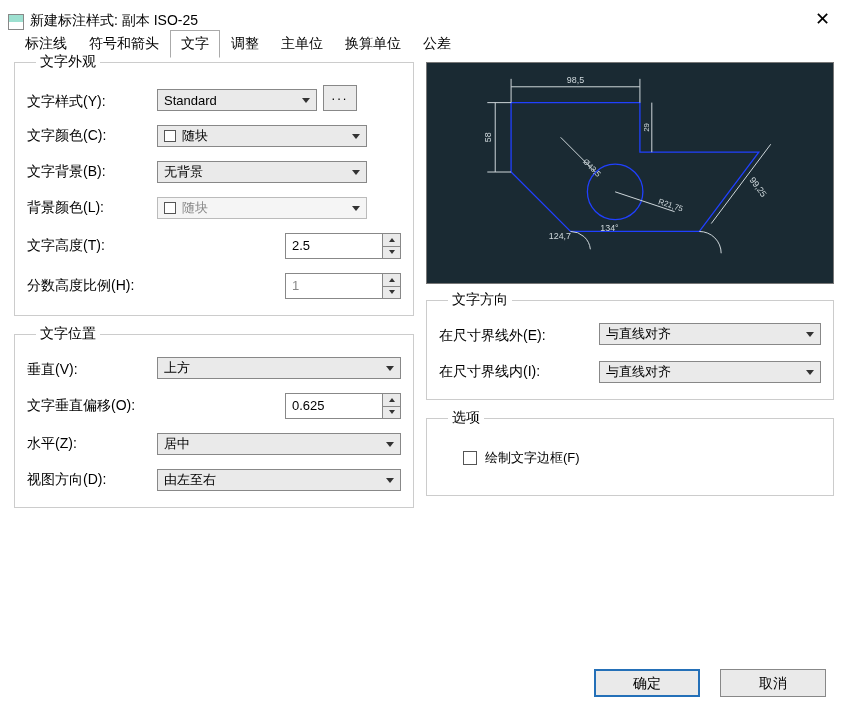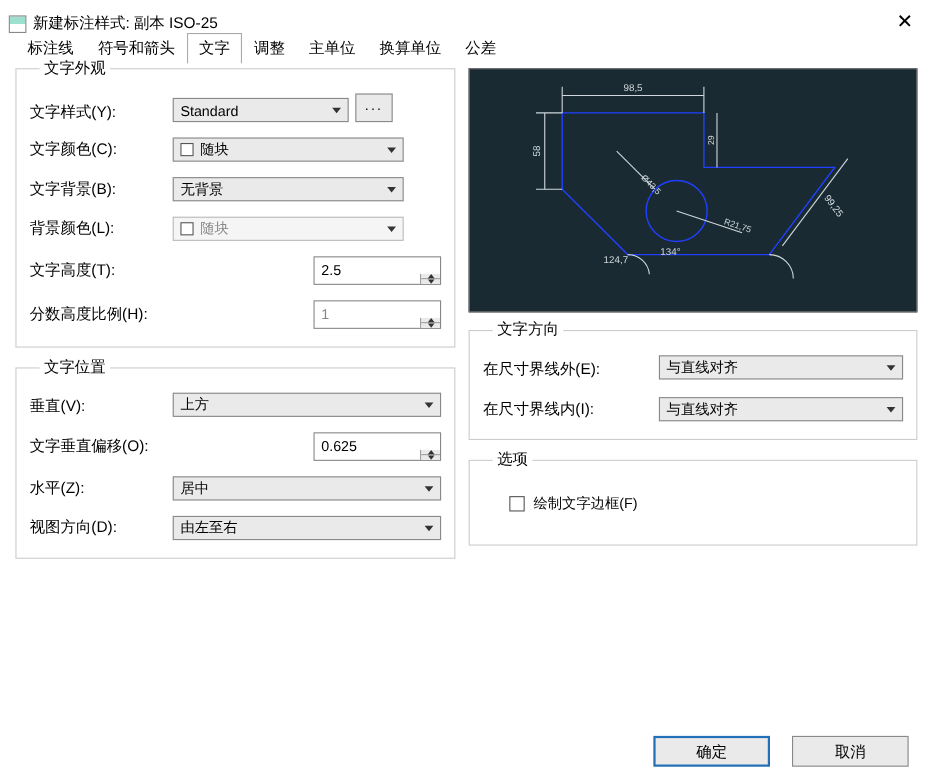--- a/index.html
+++ b/index.html
@@ -119,21 +119,20 @@
       line-height: 20px;
       cursor: default;
       letter-spacing: 2px;
     }
     .spinner {
       display: flex;
       width: 116px;
       height: 26px;
       border: 1px solid #888;
       background: #fff;
-      align-items: flex-end;
     }
     .spinner.disabled { color: #888; }
     .spinner .spin-val {
       flex: 1;
       padding: 2px 6px;
       line-height: 20px;
     }
     .spinner .spin-btns {
       width: 18px;
       display: flex;

